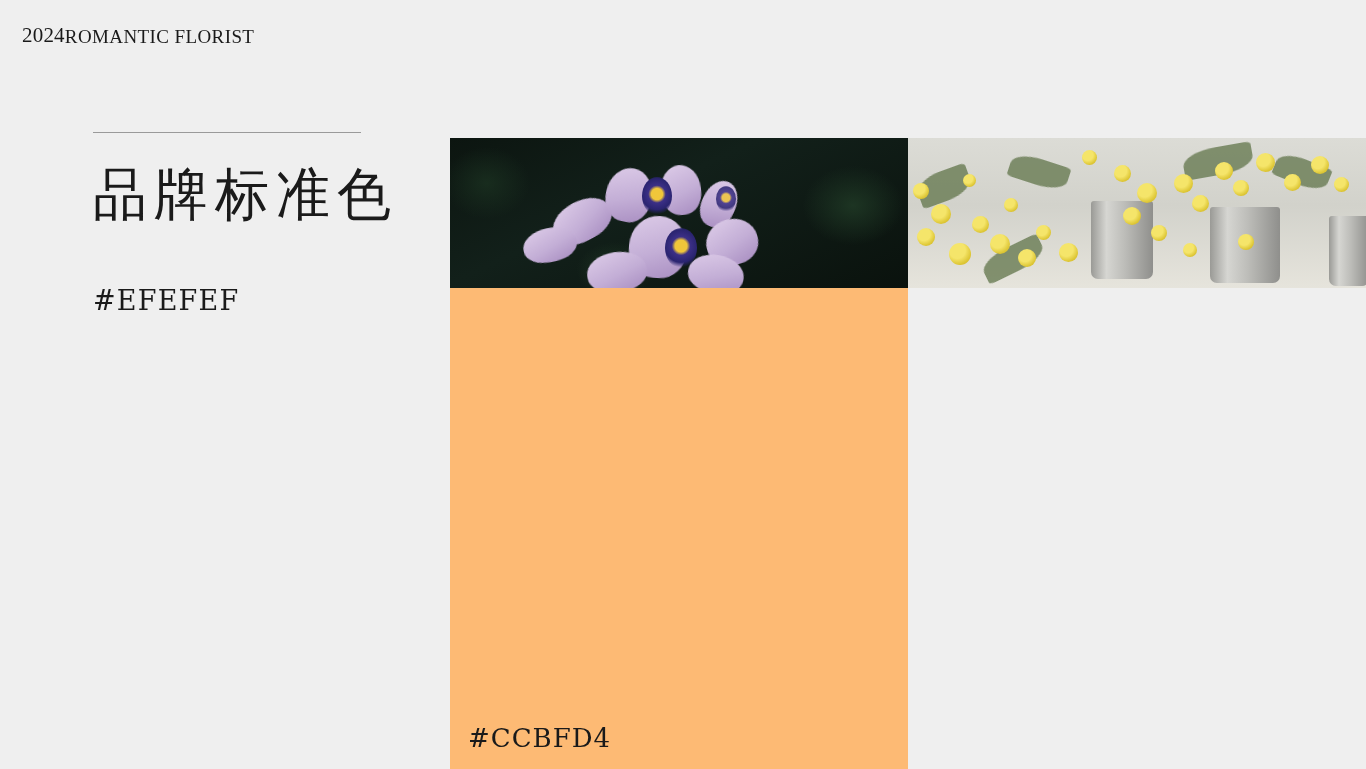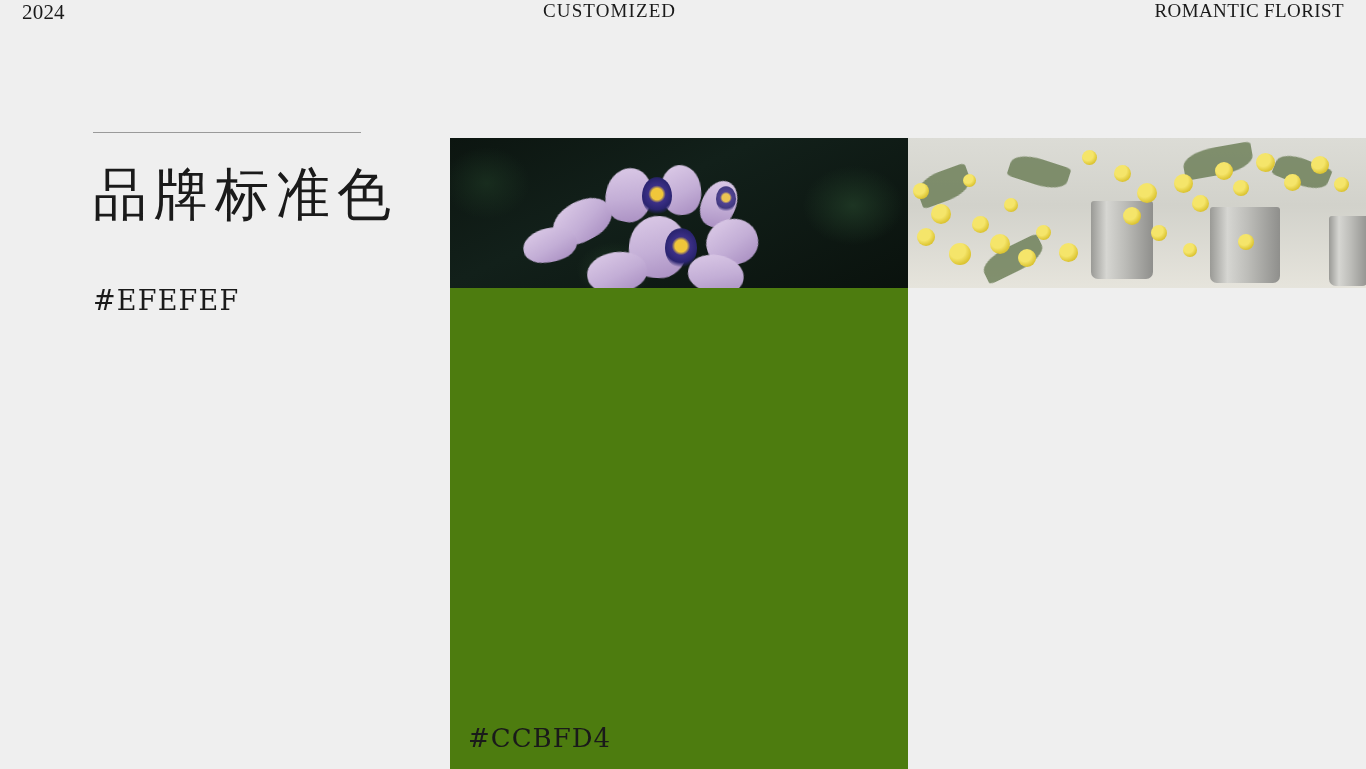--- a/index.html
+++ b/index.html
@@ -18,22 +18,22 @@
     position: relative;
   }
 
   
   .header {
     position: absolute;
     top: 0; left: 0;
     width: 1366px;
     height: 62px;
     display: flex;
-    align-items: flex-start;
-    padding: 0 22px;
+    align-items: flex-end;
+    padding: 14px 22px;
   }
   .header-year {
     font-size: 21px;
     letter-spacing: 0.2px;
     flex: 0 0 auto;
   }
   .header-center {
     flex: 1 1 auto;
     text-align: center;
     font-size: 19px;
@@ -181,21 +181,20 @@
   }
   .ph3 .calla.pale {
     background: linear-gradient(160deg, #f6c9c2 0%, #eb9b93 50%, #d9726c 100%);
   }
 </style>
 </head>
 <body style="background: rgb(239, 239, 239);">
 
 <div class="header">
   <div class="header-year">2024</div>
-  <div class="header-center">CUSTOMIZED</div>
   <div class="header-right">ROMANTIC FLORIST</div>
 </div>
 
 <div class="left-col">
   <div class="rule"></div>
   <div class="title-cn">品牌标准色</div>
   <div class="base-block">
     <div class="base-hex">#EFEFEF</div>
   </div>
 </div>
@@ -210,21 +209,21 @@
       <div class="petal" style="left:46%;top:18%;width:40px;height:50px;transform:rotate(-6deg)"></div>
       <div class="petal" style="left:55%;top:28%;width:34px;height:48px;transform:rotate(24deg)"></div>
       <div class="petal" style="left:39%;top:52%;width:58px;height:62px;transform:rotate(4deg)"></div>
       <div class="petal" style="left:56%;top:54%;width:52px;height:46px;transform:rotate(-16deg)"></div>
       <div class="petal" style="left:30%;top:76%;width:60px;height:40px;transform:rotate(-8deg)"></div>
       <div class="petal" style="left:52%;top:78%;width:56px;height:38px;transform:rotate(10deg)"></div>
       <div class="eye" style="left:42%;top:26%;width:30px;height:38px;"></div>
       <div class="eye" style="left:47%;top:60%;width:32px;height:40px;"></div>
       <div class="eye" style="left:58%;top:32%;width:20px;height:26px;opacity:.85"></div>
     </div>
-    <div class="fill" style="background: #4d7c0f;">
+    <div class="fill" style="background: #fdba74;">
       <div class="swatch-label">#CCBFD4</div>
     </div>
   </div>
 
   <div class="swatch-col">
     <div class="photo ph2">
       <div class="bucket" style="left:40%;top:42%;width:62px;height:78px;"></div>
       <div class="bucket" style="left:66%;top:46%;width:70px;height:76px;"></div>
       <div class="bucket" style="left:92%;top:52%;width:40px;height:70px;"></div>
       <div class="leafy" style="left:2%;top:22%;width:54px;height:30px;transform:rotate(-20deg)"></div>

